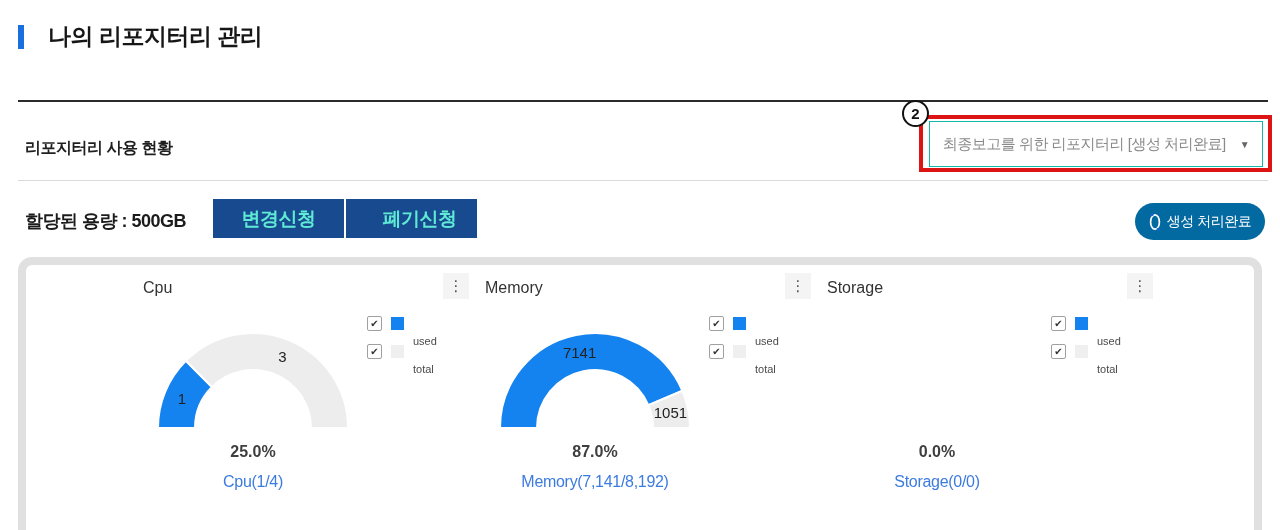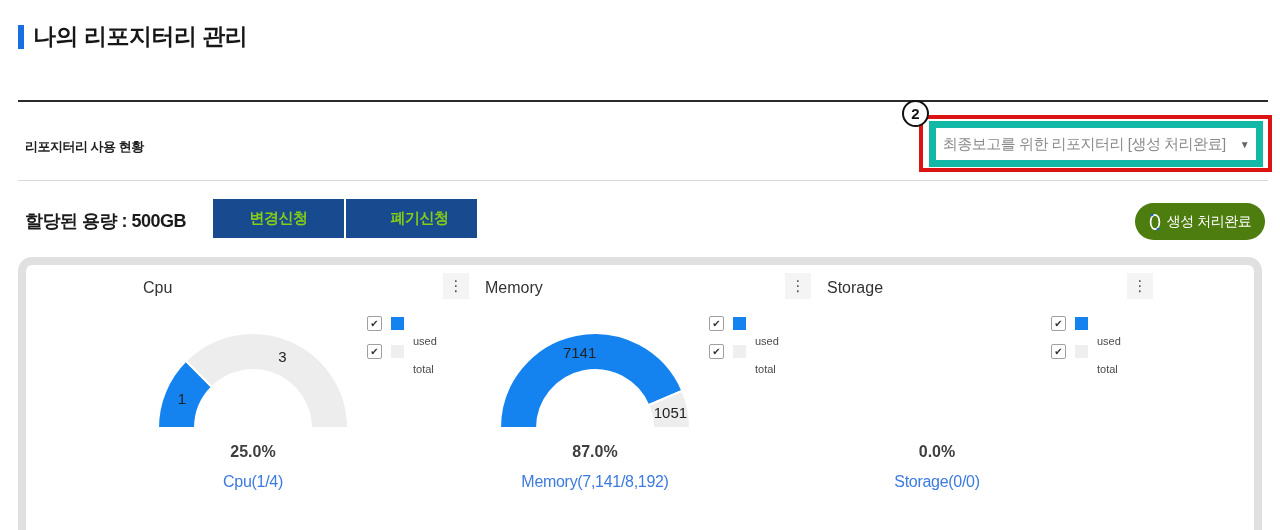--- a/index.html
+++ b/index.html
@@ -1,46 +1,46 @@
 <!DOCTYPE html>
 <html><head>
 <meta charset="utf-8">
 <style>
   * { margin:0; padding:0; box-sizing:border-box; }
   html,body { width:1280px; height:530px; background:#ffffff; overflow:hidden;
               font-family:"Liberation Sans","DejaVu Sans",sans-serif; position:relative; }
   .abs { position:absolute; }
 
   
-  .title-wrap { left:18px; top:21px; display:flex; align-items:center; gap:9px; }
+  .title-wrap { left:18px; top:21px; display:flex; align-items:center; gap:24px; }
   .title-bar  { width:6px; height:24px; background:#1a6fe0; }
   .page-title { font-size:23px; font-weight:bold; color:#161616; letter-spacing:-0.5px; }
 
   .divider-dark  { left:18px; top:100px; width:1250px; height:2px; background:#2b2b2b; }
   .divider-light { left:18px; top:180px; width:1250px; height:1px; background:#d9d9d9; }
 
-  .section-heading { left:25px; top:138px; font-size:13px; font-weight:bold; color:#1f1f1f; letter-spacing:-0.5px; }
+  .section-heading { left:25px; top:138px; font-size:16px; font-weight:bold; color:#1f1f1f; letter-spacing:-0.5px; }
 
   
   .anno-box   { left:919px; top:115px; width:353px; height:57px; border:4px solid #dc1414; z-index:1; pointer-events:none; }
   .anno-circle{ left:902px; top:100px; width:27px; height:27px; border:2.5px solid #111; border-radius:50%;
                 background:#fff; z-index:2; display:flex; align-items:center; justify-content:center;
                 font-size:15px; font-weight:bold; color:#111; }
-  .select-box { left:929px; top:121px; width:334px; height:46px; border:7px solid #14b8a6; background:#fff;
+  .select-box { left:929px; top:121px; width:334px; height:46px; border:1px solid #14b8a6; background:#fff;
                 display:flex; align-items:center; justify-content:center; gap:14px;
                 font-size:15px; color:#8a8a8a; letter-spacing:-0.5px; cursor:pointer; }
   .select-caret { font-size:10px; color:#666; }
 
   
   .alloc { left:25px; top:209px; font-size:18px; font-weight:bold; color:#1b1b1b; letter-spacing:-0.5px; }
-  .btn-dark { top:199px; width:131px; height:39px; background:#174a8f; color:#84cc16; font-size:15px; font-weight:bold;
+  .btn-dark { top:199px; width:131px; height:39px; background:#174a8f; color:#5eead4; font-size:19px; font-weight:bold;
               display:flex; align-items:center; justify-content:center; cursor:pointer; letter-spacing:-0.5px; }
   .btn-change  { left:213px; }
   .btn-discard { left:346px;padding-left:16px; }
-  .pill { left:1135px; top:203px; width:130px; height:37px; background:#4d7c0f; border-radius:19px; color:#fff;
+  .pill { left:1135px; top:203px; width:130px; height:37px; background:#0369a1; border-radius:19px; color:#fff;
           font-size:14px; display:flex; align-items:center; justify-content:center; gap:6px; cursor:pointer; letter-spacing:-0.5px; }
 
   
   .card { left:18px; top:257px; width:1244px; height:317px; background:#fff;
           border:8px solid #e0e0e0; border-radius:14px; }
   .charts-row { display:flex; justify-content:center; width:100%; height:100%; }
   .widget { position:relative; width:342px; height:240px; }
   .widget-title { position:absolute; left:16px; top:14px; font-size:16px; color:#333; }
   .menu-btn { position:absolute; right:0; top:8px; width:26px; height:26px; background:#f4f4f4; color:#555;
               font-size:15px; display:flex; align-items:center; justify-content:center; cursor:pointer; }

